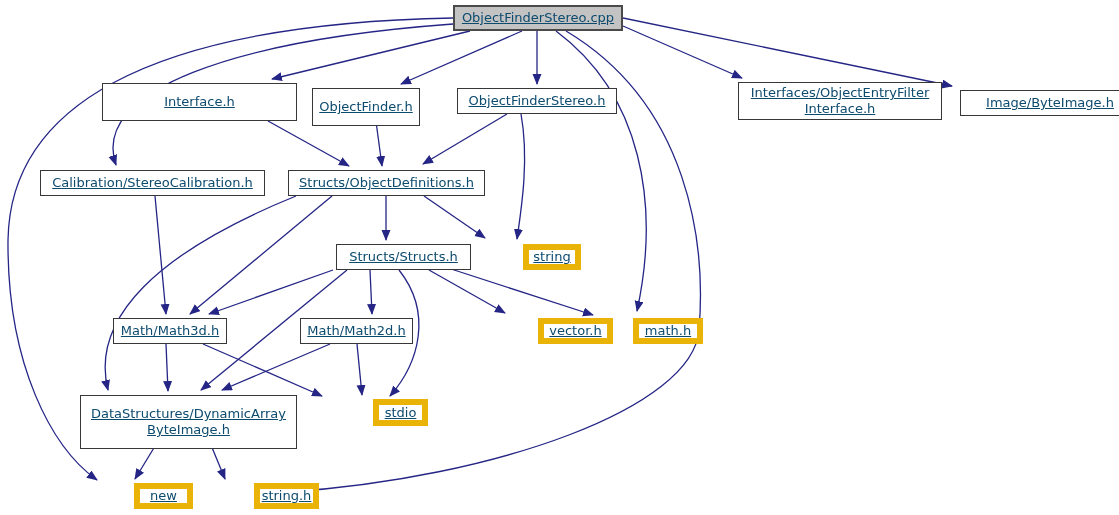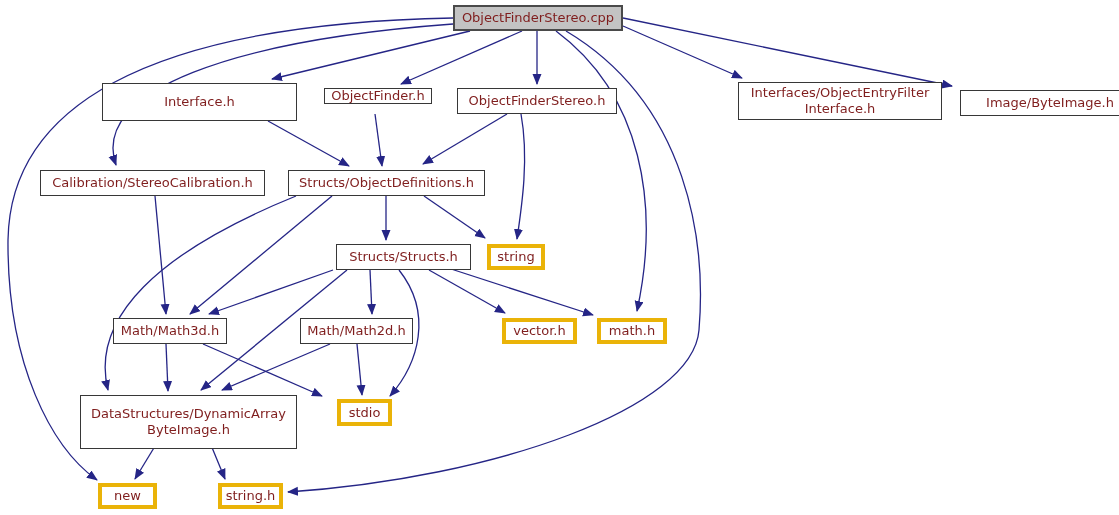--- a/index.html
+++ b/index.html
@@ -17,31 +17,33 @@
     box-sizing:border-box;
     background:#ffffff;
     border:1.5px solid #373737;
     display:flex;
     flex-direction:column;
     align-items:center;
     justify-content:center;
     text-align:left;
     font-size:13px;
     line-height:16px;
-    color:#7f1d1d;
+    color:#0c4a6e;
     white-space:nowrap;
     cursor:pointer;
+    text-decoration:underline;
   }
   .node.root{
     background:#c3c3c3;
     border:2px solid #4a4a4a;
   }
   .node.system{
-    border:4px solid #eab308;
+    border:6px solid #eab308;
     cursor:default;
+    margin-left:36px;
   }
   .edge{
     fill:none;
     stroke:#252586;
     stroke-width:1.3;
   }
 </style>
 </head>
 <body>
 
@@ -88,21 +90,21 @@
   </svg>
 
   <div class="node root" style="left:453px;top:5px;width:170px;height:26px">
     <span>ObjectFinderStereo.cpp</span>
   </div>
 
   <div class="node project" style="left:102px;top:83px;width:195px;height:38px">
     <span>Interface.h</span>
   </div>
 
-  <div class="node project" style="left:324px;top:88px;width:108px;height:16px">
+  <div class="node project" style="left:312px;top:88px;width:108px;height:38px">
     <span>ObjectFinder.h</span>
   </div>
 
   <div class="node project" style="left:457px;top:88px;width:160px;height:26px">
     <span>ObjectFinderStereo.h</span>
   </div>
 
   <div class="node project" style="left:738px;top:82px;width:204px;height:38px">
     <span>Interfaces/ObjectEntryFilter</span>
     <span>Interface.h</span>

